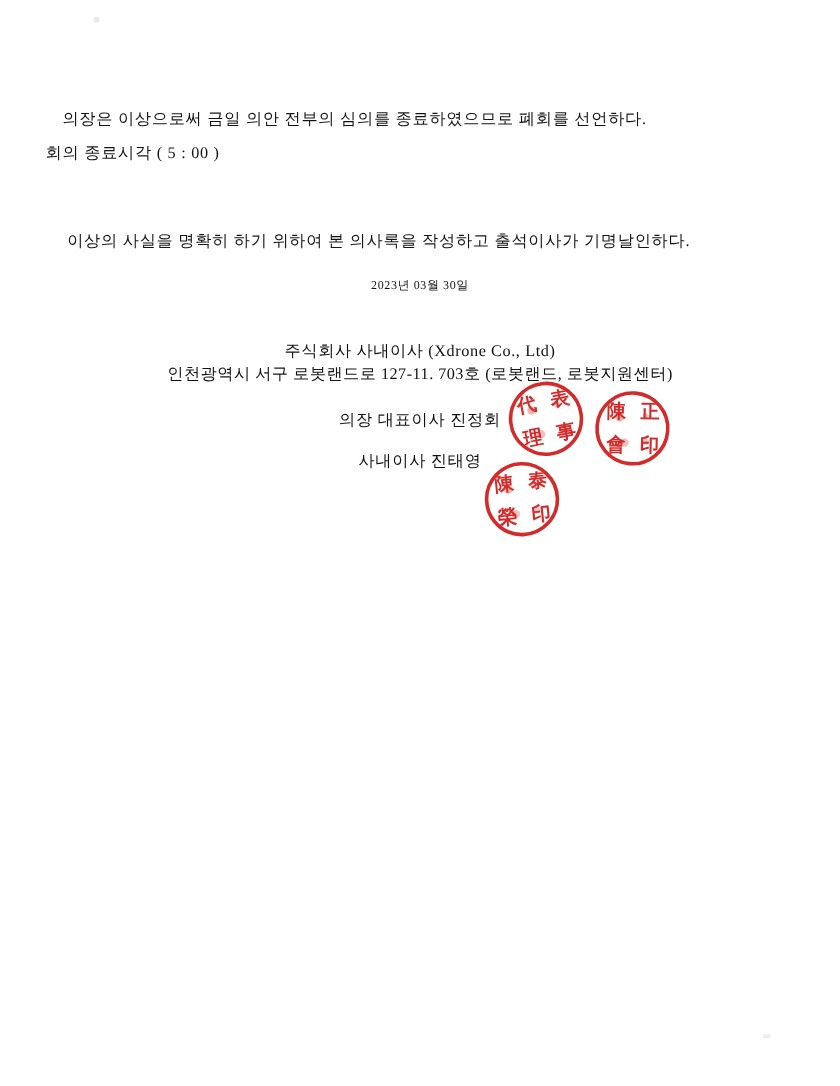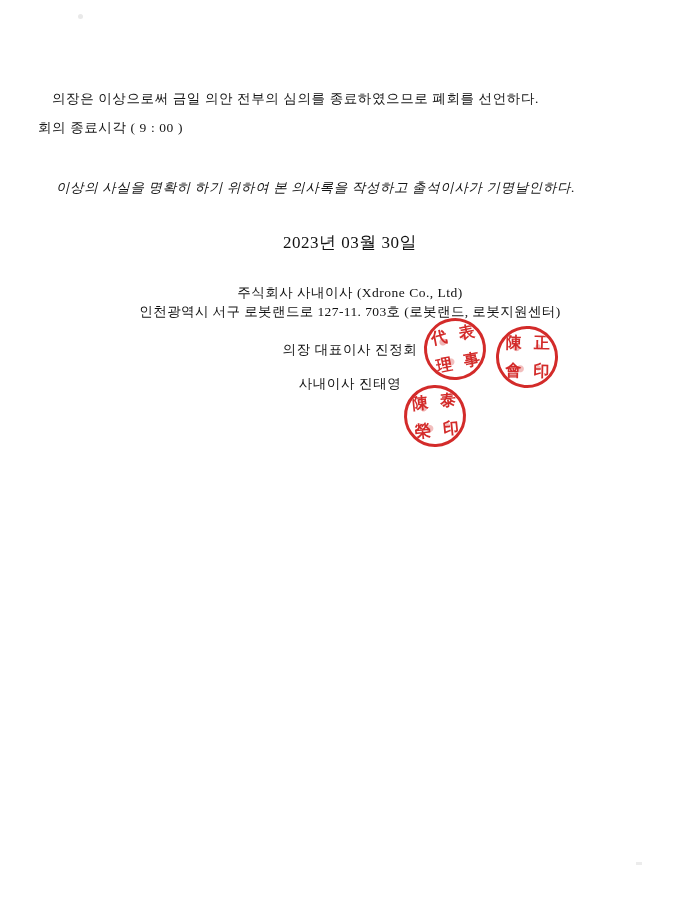--- a/index.html
+++ b/index.html
@@ -42,29 +42,29 @@
   .body-text {
     position: absolute;
     font-size: 13.5px;
     letter-spacing: 0.6px;
     color: #141414;
     white-space: nowrap;
   }
 
   .line-closing-1 { left: 52px; top: 90px; }
   .line-closing-2 { left: 38px; top: 119px; }
-  .line-statement { left: 56px; top: 179px; font-style: italic; }
+  .line-statement { left: 56px; top: 192px; }
 
   .center-block {
     position: absolute;
     left: 0;
     width: 700px;
     text-align: center;
   }
-  .line-date { top: 231px; font-size: 17px; letter-spacing: 0.5px; }
+  .line-date { top: 231px; font-size: 10px; letter-spacing: 0.5px; }
   .line-company { top: 284px; font-size: 13.5px; letter-spacing: 0.5px; }
   .line-address { top: 303px; font-size: 13.5px; letter-spacing: 0.4px; }
   .line-signer-1 { top: 341px; font-size: 13.5px; letter-spacing: 0.6px; }
   .line-signer-2 { top: 375px; font-size: 13.5px; letter-spacing: 0.6px; }
 
   
   .seal {
     position: absolute;
     border-radius: 50%;
     border: 3px solid #d01a18;
@@ -129,21 +129,21 @@
 </style>
 </head>
 <body>
 
 <div class="page">
 
   <div class="scan-noise-top"></div>
 
   <div class="body-text line-closing-1">의장은 이상으로써 금일 의안 전부의 심의를 종료하였으므로 폐회를 선언하다.</div>
 
-  <div class="body-text line-closing-2">회의 종료시각 ( 9 : 00 )</div>
+  <div class="body-text line-closing-2">회의 종료시각 ( 5 : 00 )</div>
 
   <div class="body-text line-statement">이상의 사실을 명확히 하기 위하여 본 의사록을 작성하고 출석이사가 기명날인하다.</div>
 
   <div class="center-block line-date">2023년 03월 30일</div>
 
   <div class="center-block line-company">주식회사 사내이사 (Xdrone Co., Ltd)</div>
 
   <div class="center-block line-address">인천광역시 서구 로봇랜드로 127-11. 703호 (로봇랜드, 로봇지원센터)</div>
 
   <div class="center-block line-signer-1">의장 대표이사 진정회</div>

